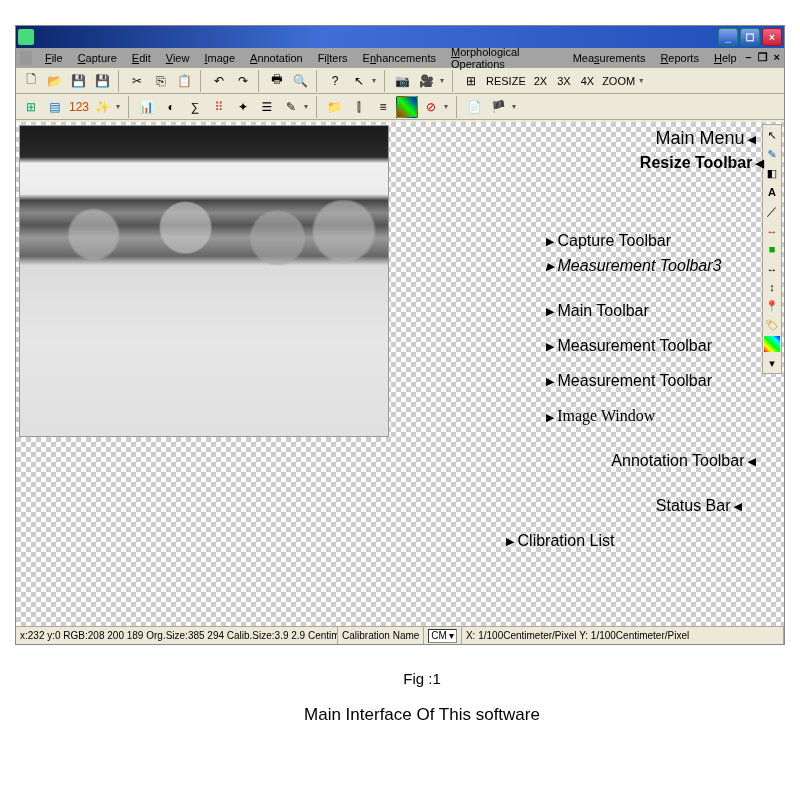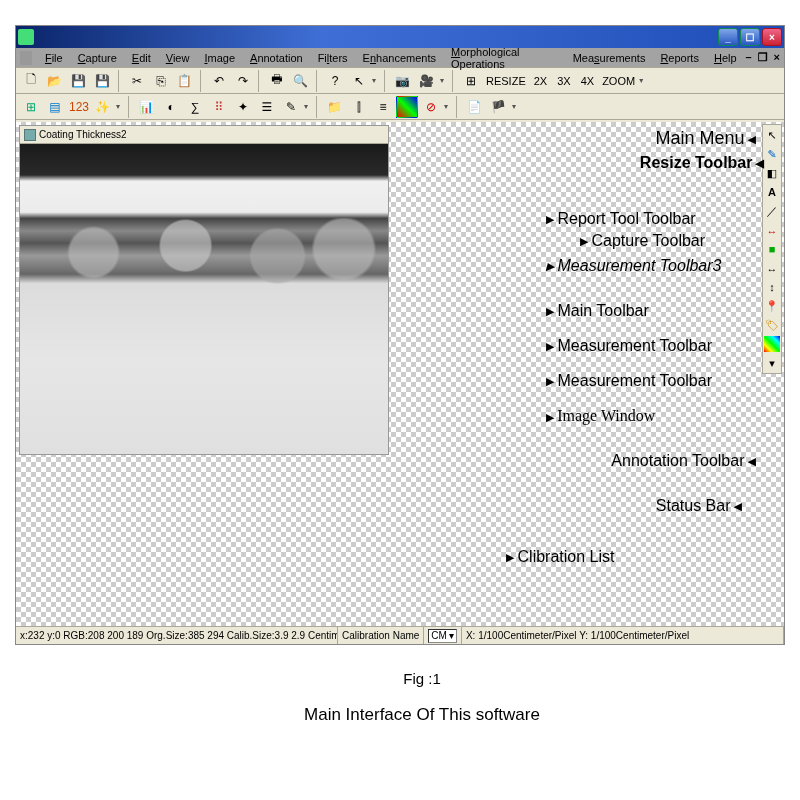--- a/index.html
+++ b/index.html
@@ -246,24 +246,20 @@
     <div class="tbtn" style="color:#c00">⊘</div>
     <div class="drop">▾</div>
     <div class="sep"></div>
     <div class="tbtn">📄</div>
     <div class="tbtn">🏴</div>
     <div class="drop">▾</div>
   </div>
 
   <div class="workspace">
     <div class="docwin">
-      <div class="doctab">
-        <div class="dicon"></div>
-        <span>Coating Thickness2</span>
-      </div>
       <div class="docbody"></div>
     </div>
 
     <div class="right-toolbar">
       <div class="rtb">↖</div>
       <div class="rtb" style="color:#06c">✎</div>
       <div class="rtb">◧</div>
       <div class="rtb" style="font-weight:bold">A</div>
       <div class="rtb">／</div>
       <div class="rtb" style="color:#c00">↔</div>
@@ -271,30 +267,29 @@
       <div class="rtb">↔</div>
       <div class="rtb">↕</div>
       <div class="rtb" style="color:#a0c">📍</div>
       <div class="rtb" style="color:#c80">🏷</div>
       <div class="rtb" style="background:linear-gradient(45deg,#f00,#ff0,#0f0,#0ff,#00f);"></div>
       <div class="rtb">▾</div>
     </div>
 
     <div class="label arrow-l" style="top:6px; right:28px; font-size:18px;">Main Menu</div>
     <div class="label arrow-l" style="top:32px; right:20px;font-weight:bold;">Resize Toolbar</div>
-    <div class="label arrow-r" style="top:88px; left:530px;">Report Tool Toolbar</div>
-    <div class="label arrow-r" style="top:110px; left:530px;margin-left:34px;">Capture Toolbar</div>
+    <div class="label arrow-r" style="top:110px; left:530px;">Capture Toolbar</div>
     <div class="label arrow-r" style="top:135px; left:530px;font-style:italic;">Measurement Toolbar3</div>
     <div class="label arrow-r" style="top:180px; left:530px;">Main Toolbar</div>
     <div class="label arrow-r" style="top:215px; left:530px;">Measurement Toolbar</div>
     <div class="label arrow-r" style="top:250px; left:530px;">Measurement Toolbar</div>
     <div class="label arrow-r" style="top:285px; left:530px;font-family:Liberation Serif, serif;">Image Window</div>
     <div class="label arrow-l" style="top:330px; right:28px;">Annotation Toolbar</div>
     <div class="label arrow-l" style="top:375px; right:42px;">Status Bar</div>
-    <div class="label arrow-r" style="top:410px; left:490px;margin-top:16px;">Clibration List</div>
+    <div class="label arrow-r" style="top:410px; left:490px;">Clibration List</div>
   </div>
 
   <div class="statusbar">
     <div class="cell" style="flex:1; overflow:hidden;">x:232 y:0 RGB:208 200 189 Org.Size:385 294 Calib.Size:3.9 2.9 Centimeter</div>
     <div class="cell">Calibration Name</div>
     <div class="cell">
       <div class="sel">
         <span>CM</span>
         <span>▾</span>
       </div>

